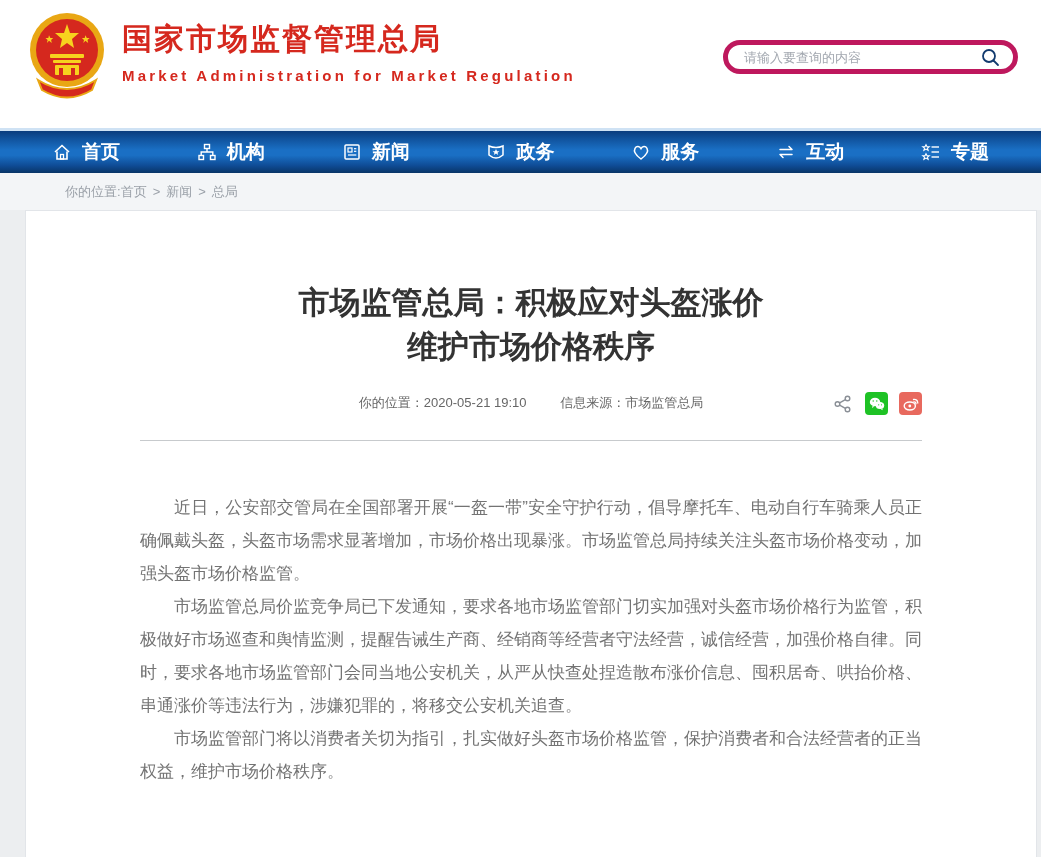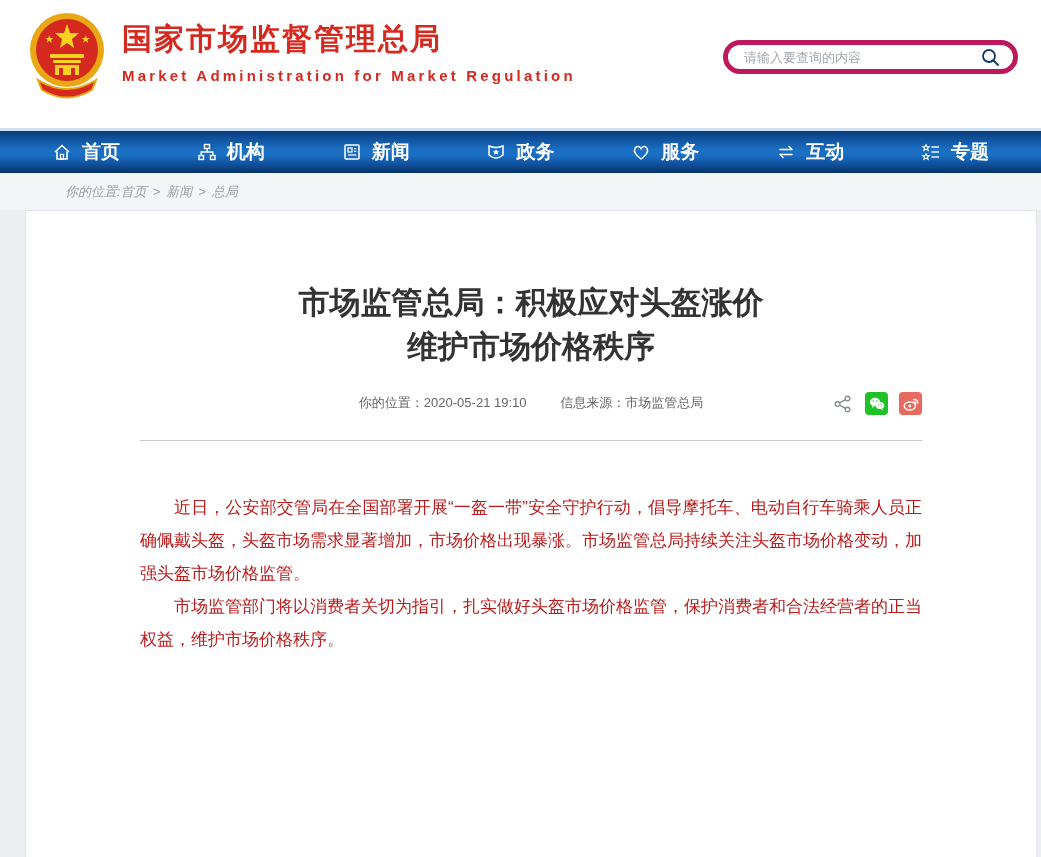--- a/index.html
+++ b/index.html
@@ -26,21 +26,21 @@
   
   .nav-strip { height:3px; background:#cfe2f4; }
   .nav { height:42px; background:linear-gradient(180deg,#0a3c7d 0%,#11549f 20%,#1a6fc4 45%,#1a6fc4 58%,#0f4c96 82%,#093567 100%);
     display:flex; align-items:center; justify-content:space-between; padding:0 52px; }
   .nav-item { display:flex; align-items:center; gap:10px; color:#fff; cursor:pointer; }
   .nav-item .nav-label { font-size:19px; font-weight:bold; color:#fff; }
   .nav-icon { width:20px; height:20px; display:block; }
 
   
   .crumb-band { height:37px; background:#f3f5f7; display:flex; align-items:center; padding-left:65px;
-    font-size:13px; color:#9aa0a8;font-style:italic; }
+    font-size:13px; color:#9aa0a8; }
   .crumb-band a { color:#9aa0a8; text-decoration:none; cursor:pointer; }
   .crumb-sep { margin:0 6px; }
 
   
   .panel { margin-left:25px; width:1012px; height:647px; background:#ffffff;
     border:1px solid #e2e5e9; border-bottom:none; }
   .article { padding:70px 114px 0 114px; }
   .art-title { text-align:center; color:#333333; font-size:31px; font-weight:bold; line-height:44px; }
   .art-title span { display:block; }
 
@@ -49,21 +49,21 @@
   .meta-item + .meta-item { margin-left:30px; }
   .share-box { position:absolute; right:0; top:-2px; display:flex; align-items:center; gap:11px; }
   .share-plain { width:22px; height:22px; display:flex; align-items:center; justify-content:center; cursor:pointer; }
   .share-sq { width:23px; height:23px; border-radius:4px; display:flex; align-items:center; justify-content:center; cursor:pointer; }
   .share-wechat { background:#1ec225; }
   .share-weibo { background:#e8695e; }
 
   .divider { height:1px; background:#c7cacd; margin-top:22px; }
 
   .body-text { margin-top:50px; }
-  .body-text p { font-size:17px; color:#b91c1c; line-height:33px; text-indent:2em;
+  .body-text p { font-size:17px; color:#737373; line-height:33px; text-indent:2em;
     text-align:justify; margin:0; }
 </style>
 </head>
 <body>
 
 <div class="header">
   <div class="logo-wrap">
     <svg class="emblem" viewBox="0 0 78 102">
       <circle cx="39" cy="40" r="37" fill="#e9a714"></circle>
       <circle cx="39" cy="40" r="31" fill="#d5281e"></circle>
@@ -213,17 +213,18 @@
             <path d="M11.8 6.8 Q13.8 6.6 14 8.8" fill="none" stroke="#fff" stroke-width="1.3" stroke-linecap="round"></path>
           </svg>
         </span>
       </span>
     </div>
 
     <div class="divider"></div>
 
     <div class="body-text">
       <p>近日，公安部交管局在全国部署开展“一盔一带”安全守护行动，倡导摩托车、电动自行车骑乘人员正确佩戴头盔，头盔市场需求显著增加，市场价格出现暴涨。市场监管总局持续关注头盔市场价格变动，加强头盔市场价格监管。</p>
+      <p>市场监管总局价监竞争局已下发通知，要求各地市场监管部门切实加强对头盔市场价格行为监管，积极做好市场巡查和舆情监测，提醒告诫生产商、经销商等经营者守法经营，诚信经营，加强价格自律。同时，要求各地市场监管部门会同当地公安机关，从严从快查处捏造散布涨价信息、囤积居奇、哄抬价格、串通涨价等违法行为，涉嫌犯罪的，将移交公安机关追查。</p>
       <p>市场监管部门将以消费者关切为指引，扎实做好头盔市场价格监管，保护消费者和合法经营者的正当权益，维护市场价格秩序。</p>
     </div>
 
   </div>
 </div>
 
 </body></html>

